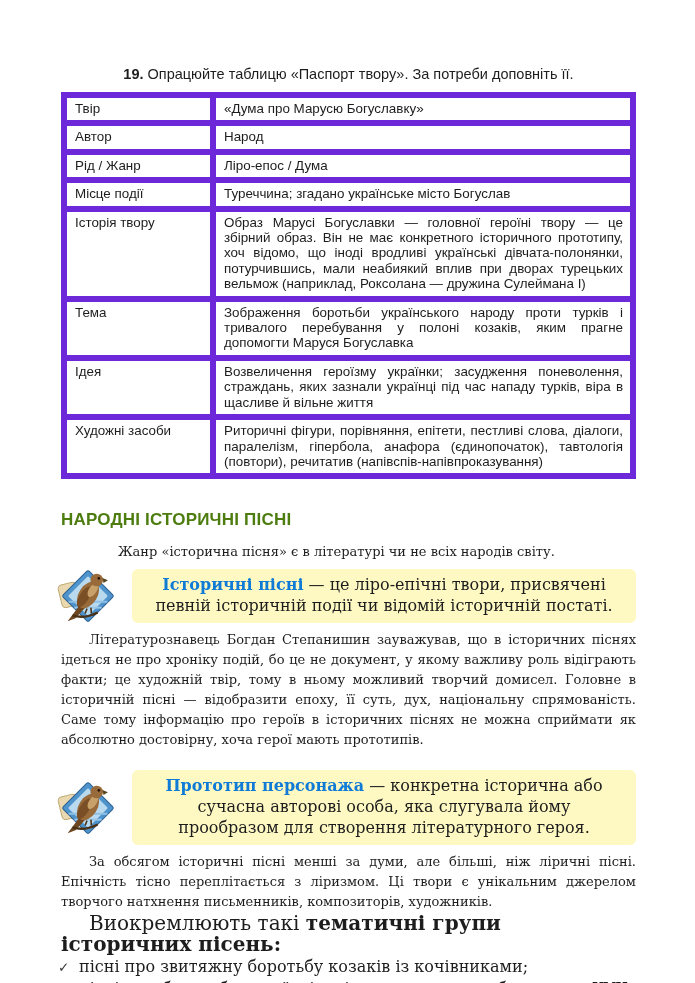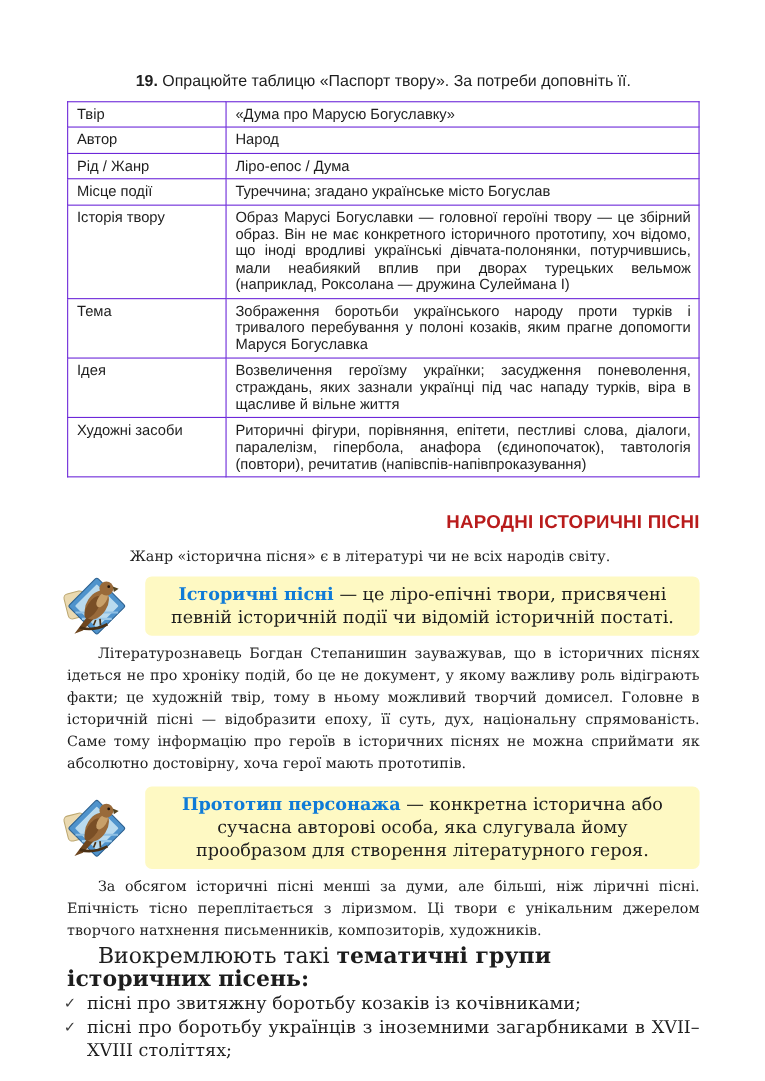--- a/index.html
+++ b/index.html
@@ -12,27 +12,27 @@
 
   
   .task{font-family:"Liberation Sans",sans-serif;font-size:14.5px;line-height:17px;
         text-align:center;margin:0 0 9px;}
   .task b{font-weight:bold;}
 
   
   table.passport{width:100%;border-collapse:collapse;table-layout:fixed;
         font-family:"Liberation Sans",sans-serif;font-size:13.4px;line-height:15.4px;
         border:1.5px solid #1a1a1a;margin:0 0 31px;}
-  table.passport td{border:1px solid #6d28d9;padding:3px 7px 4px 8px;vertical-align:top;}
+  table.passport td{border:6px solid #6d28d9;padding:3px 7px 4px 8px;vertical-align:top;}
   td.k{width:128px;}
   td.v{text-align:justify;}
 
   
   h2.section{font-family:"Liberation Sans",sans-serif;font-weight:bold;font-size:17px;
-        color:#b91c1c;text-align:right;margin:0 0 12px;letter-spacing:.2px;}
+        color:#4d7c0f;text-align:left;margin:0 0 12px;letter-spacing:.2px;}
 
   p{font-size:13px;line-height:20px;margin:0;}
   p.just{text-align:justify;text-indent:28px;}
   p.first{ text-indent:57px;margin-bottom:3px;}
 
   
   .defrow{display:flex;align-items:center;margin:1px 0 3px;}
   .defrow .icon-wrap{flex:0 0 62px;width:62px;height:62px;margin-left:-4px;}
   .defbox{flex:1;background:#fef9c3;border-radius:6px;margin-left:13px;
         padding:5px 14px 7px;text-align:center;font-size:16px;line-height:21px;}
@@ -113,21 +113,21 @@
         <circle cx="43.2" cy="13.8" r="1.3" fill="#20120a"></circle>
         <path d="M47 13.5 l5.5 2.2 -4.5 3 z" fill="#56441f"></path>
         <path d="M31 45 l-2 5 M35 44 l0.5 6" stroke="#4a3014" stroke-width="1.6"></path>
       </svg>
     </div>
     <div class="defbox"><span class="term">Історичні пісні</span> <span>— це ліро-епічні твори, присвячені певній історичній події чи відомій історичній постаті.</span></div>
   </div>
 
   <p class="just">Літературознавець Богдан Степанишин зауважував, що в історичних піснях ідеться не про хроніку подій, бо це не документ, у якому важливу роль відіграють факти; це художній твір, тому в ньому можливий творчий домисел. Головне в історичній пісні — відобразити епоху, її суть, дух, національну спрямованість. Саме тому інформацію про героїв в історичних піснях не можна сприймати як абсолютно достовірну, хоча герої мають прототипів.</p>
 
-  <div class="defrow" style="margin-top:10px;margin-bottom:7px;">
+  <div class="defrow" style="margin-top:20px;margin-bottom:7px;">
     <div class="icon-wrap">
       <svg width="62" height="62" viewBox="0 0 64 64" aria-hidden="true">
         <rect x="3" y="19" width="19" height="24" rx="4" transform="rotate(-14 12 31)" fill="#ead9b0" stroke="#bda871" stroke-width="1"></rect>
         <rect x="13" y="13" width="38" height="38" rx="2" transform="rotate(45 32 32)" fill="#4f93cc" stroke="#2c608f" stroke-width="1"></rect>
         <rect x="17.5" y="17.5" width="29" height="29" rx="1" transform="rotate(45 32 32)" fill="#b9daee"></rect>
         <path d="M12 38 h40" stroke="#8fc0e4" stroke-width="2"></path>
         <path d="M18 44 h28" stroke="#9bc8e8" stroke-width="2"></path>
         <path d="M26 38 L11 58 L19 55 L31 42 Z" fill="#6e461f"></path>
         <path d="M16 52 q12 4 26 -3" stroke="#4a3014" stroke-width="2.5" fill="none"></path>
         <ellipse cx="32" cy="31" rx="9.5" ry="15" transform="rotate(33 32 31)" fill="#996a3a"></ellipse>

